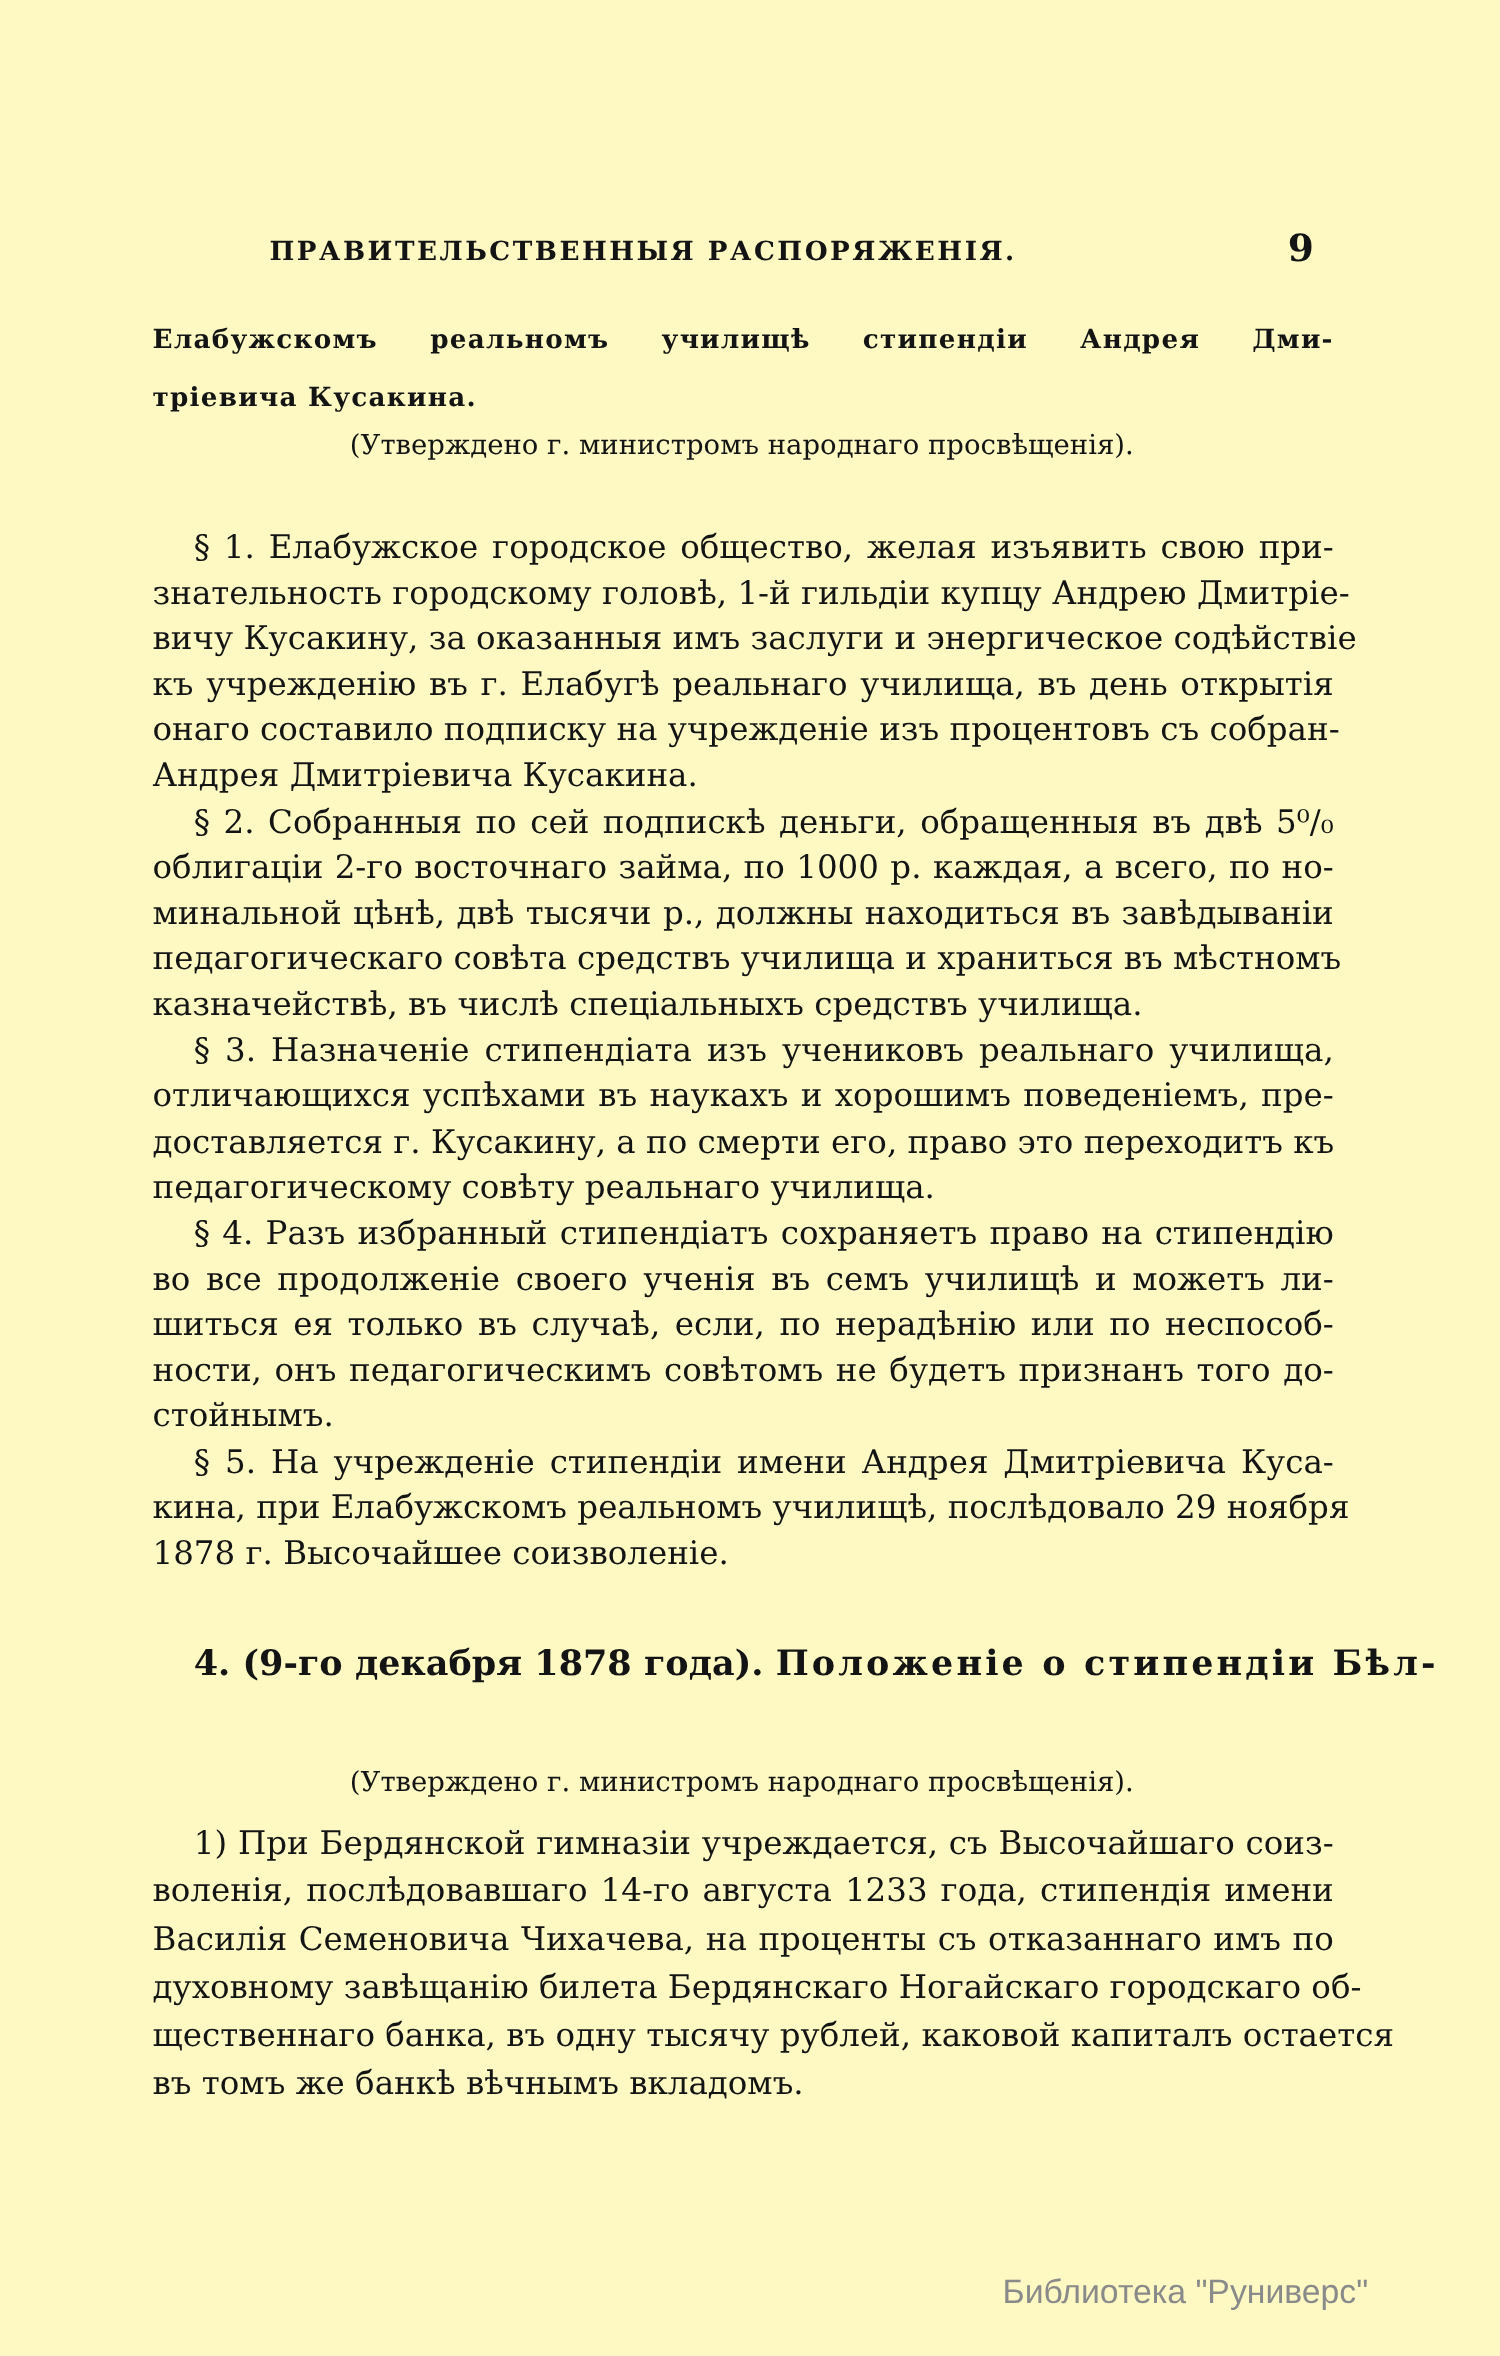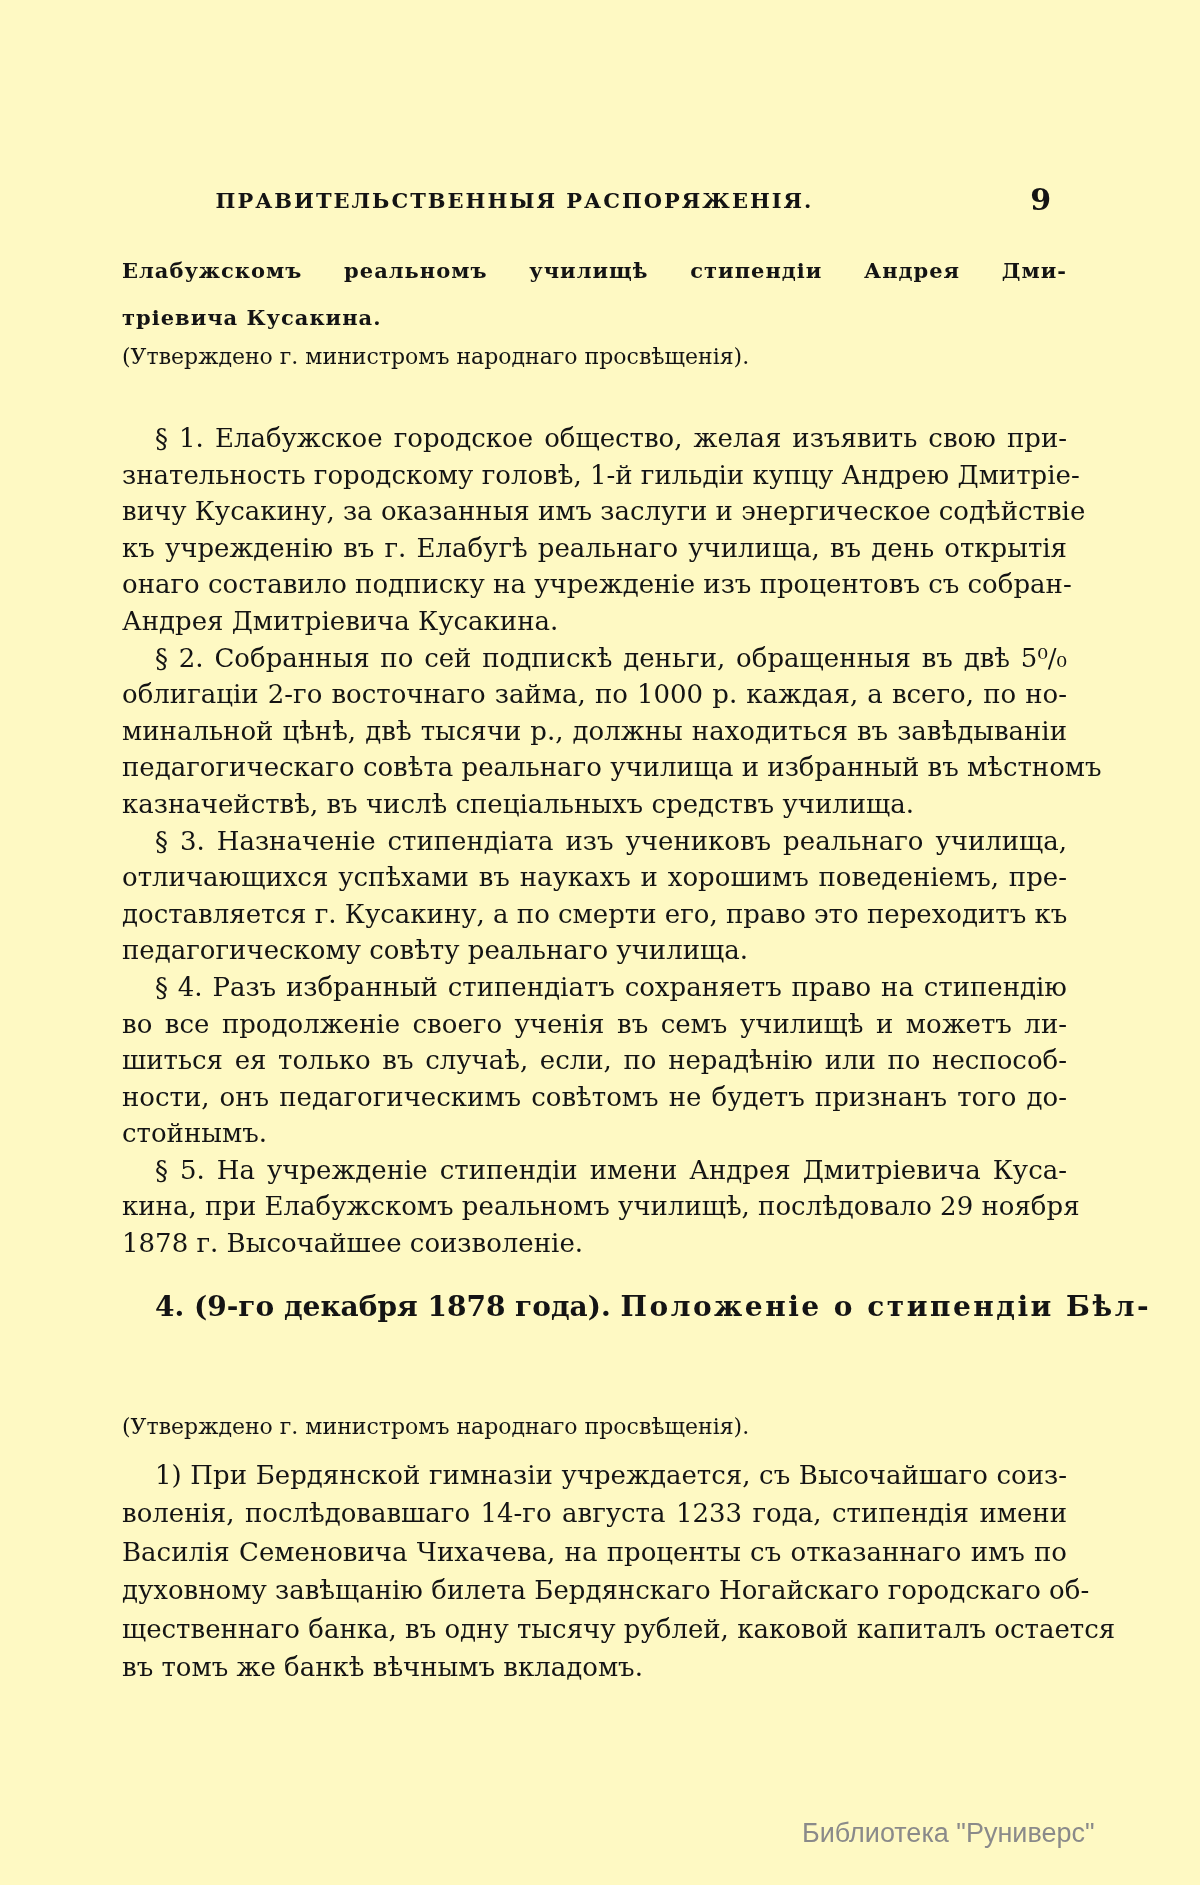--- a/index.html
+++ b/index.html
@@ -32,39 +32,39 @@
 
   
   .heading1 {
     position: absolute; top: 247px; left: 0; width: 100%;
     font-size: 21px; font-weight: bold; letter-spacing: 1px;
     line-height: 47px;
   }
   
   .approval {
     position: absolute; left: 0; width: 785px;
-    text-align: left; font-size: 22px; white-space: nowrap;
+    text-align: right; font-size: 22px; white-space: nowrap;
   }
   .approval1 { top: 344px; }
   .approval2 { top: 1414px; }
 
   
   .body1 { position: absolute; top: 388px; left: 0; width: 100%; font-size: 26px; line-height: 36.6px; margin-top: 32px; }
   .body2 { position: absolute; top: 1456px; left: 0; width: 100%; font-size: 26px; line-height: 38.4px; }
 
   .line { text-align: justify; text-align-last: justify; white-space: nowrap; }
   .line.last { text-align-last: left; }
   .para .line.first { text-indent: 33px; }
 
   
   .heading2 {
     position: absolute; top: 1288px; left: 0; width: 100%;
     font-size: 28px; font-weight: bold; line-height: 38.5px;
   }
-  .h2-line1 { text-align: justify; text-align-last: justify; text-indent: 33px; white-space: nowrap; }
+  .h2-line1 { text-align: justify; text-align-last: justify; text-indent: 33px; white-space: nowrap; margin-top: 24px; }
   .h2-rest .line { letter-spacing: 2.5px; }
   .spaced { letter-spacing: 2.5px; }
 
   .watermark {
     position: absolute; left: 802px; top: 1818px;
     font-family: "Liberation Sans", sans-serif;
     font-size: 27px; font-weight: 500; color: #8a8a8a;
     white-space: nowrap;
   }
 </style>
@@ -92,21 +92,21 @@
           <div class="line">знательность городскому головѣ, 1-й гильдіи купцу Андрею Дмитріе-</div>
           <div class="line">вичу Кусакину, за оказанныя имъ заслуги и энергическое содѣйствіе</div>
           <div class="line">къ учрежденію въ г. Елабугѣ реальнаго училища, въ день открытія</div>
           <div class="line">онаго составило подписку на учрежденіе изъ процентовъ съ собран-</div>
           <div class="line last">Андрея Дмитріевича Кусакина.</div>
         </div>
       <div class="para">
           <div class="line first">§ 2. Собранныя по сей подпискѣ деньги, обращенныя въ двѣ 5⁰/₀</div>
           <div class="line">облигаціи 2-го восточнаго займа, по 1000 р. каждая, а всего, по но-</div>
           <div class="line">минальной цѣнѣ, двѣ тысячи р., должны находиться въ завѣдываніи</div>
-          <div class="line">педагогическаго совѣта реальнаго училища и избранный въ мѣстномъ</div>
+          <div class="line">педагогическаго совѣта средствъ училища и храниться въ мѣстномъ</div>
           <div class="line last">казначействѣ, въ числѣ спеціальныхъ средствъ училища.</div>
         </div>
       <div class="para">
           <div class="line first">§ 3. Назначеніе стипендіата изъ учениковъ реальнаго училища,</div>
           <div class="line">отличающихся успѣхами въ наукахъ и хорошимъ поведеніемъ, пре-</div>
           <div class="line">доставляется г. Кусакину, а по смерти его, право это переходитъ къ</div>
           <div class="line last">педагогическому совѣту реальнаго училища.</div>
         </div>
       <div class="para">
           <div class="line first">§ 4. Разъ избранный стипендіатъ сохраняетъ право на стипендію</div>

